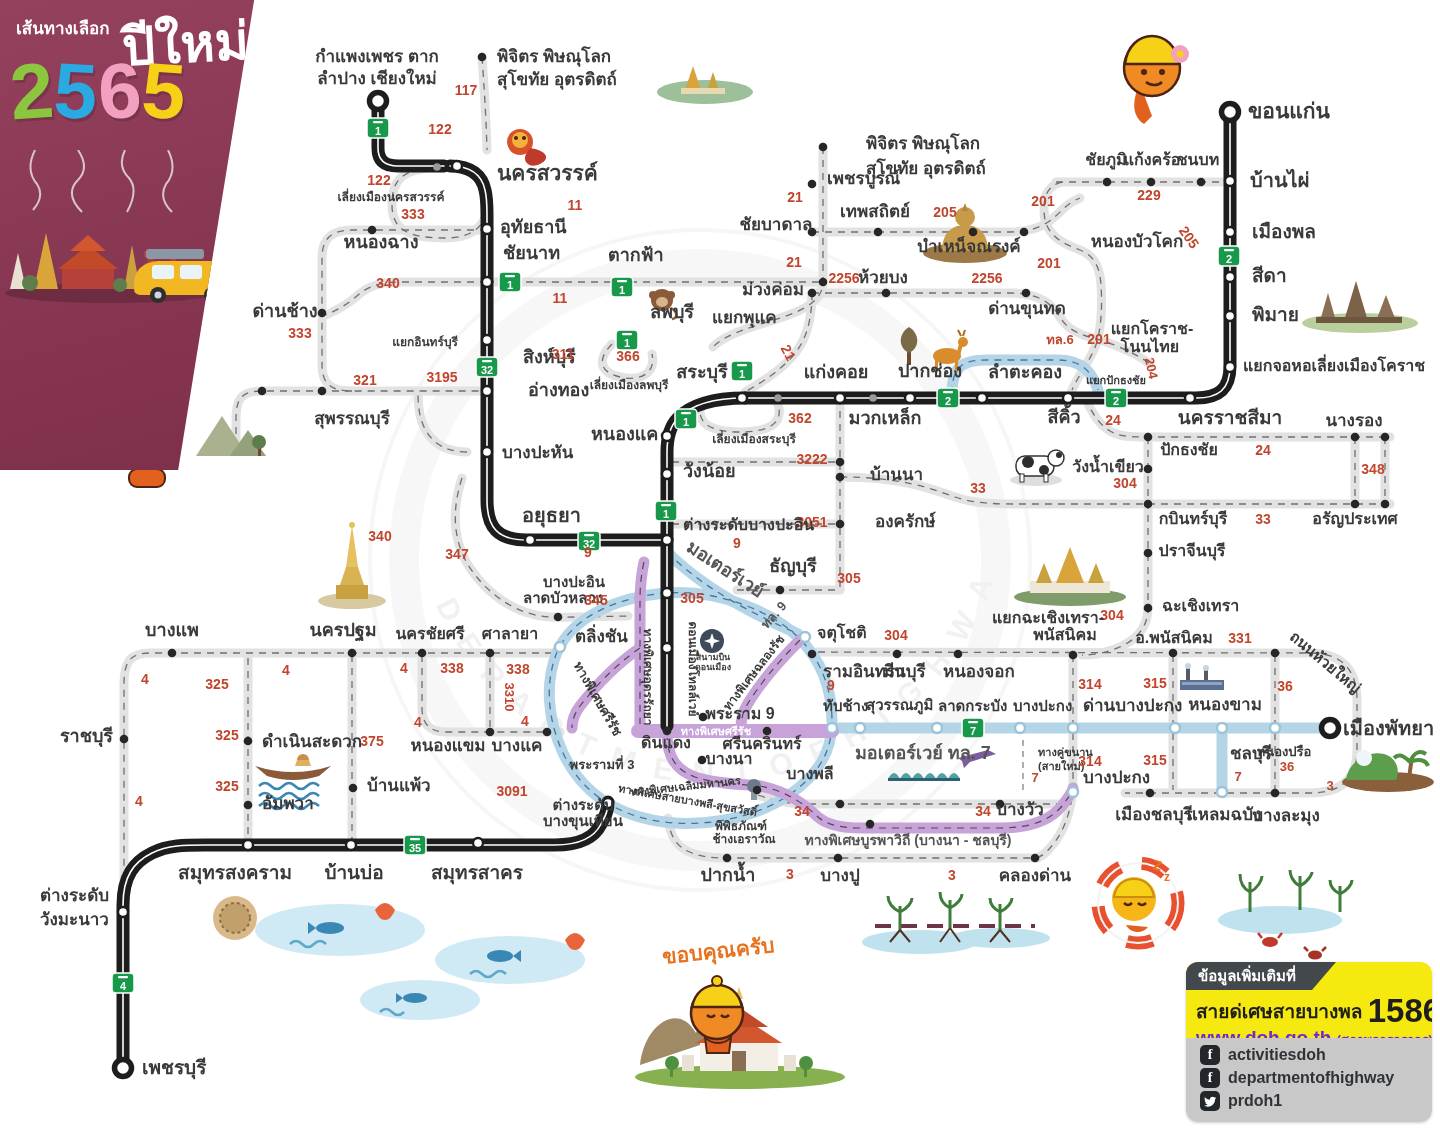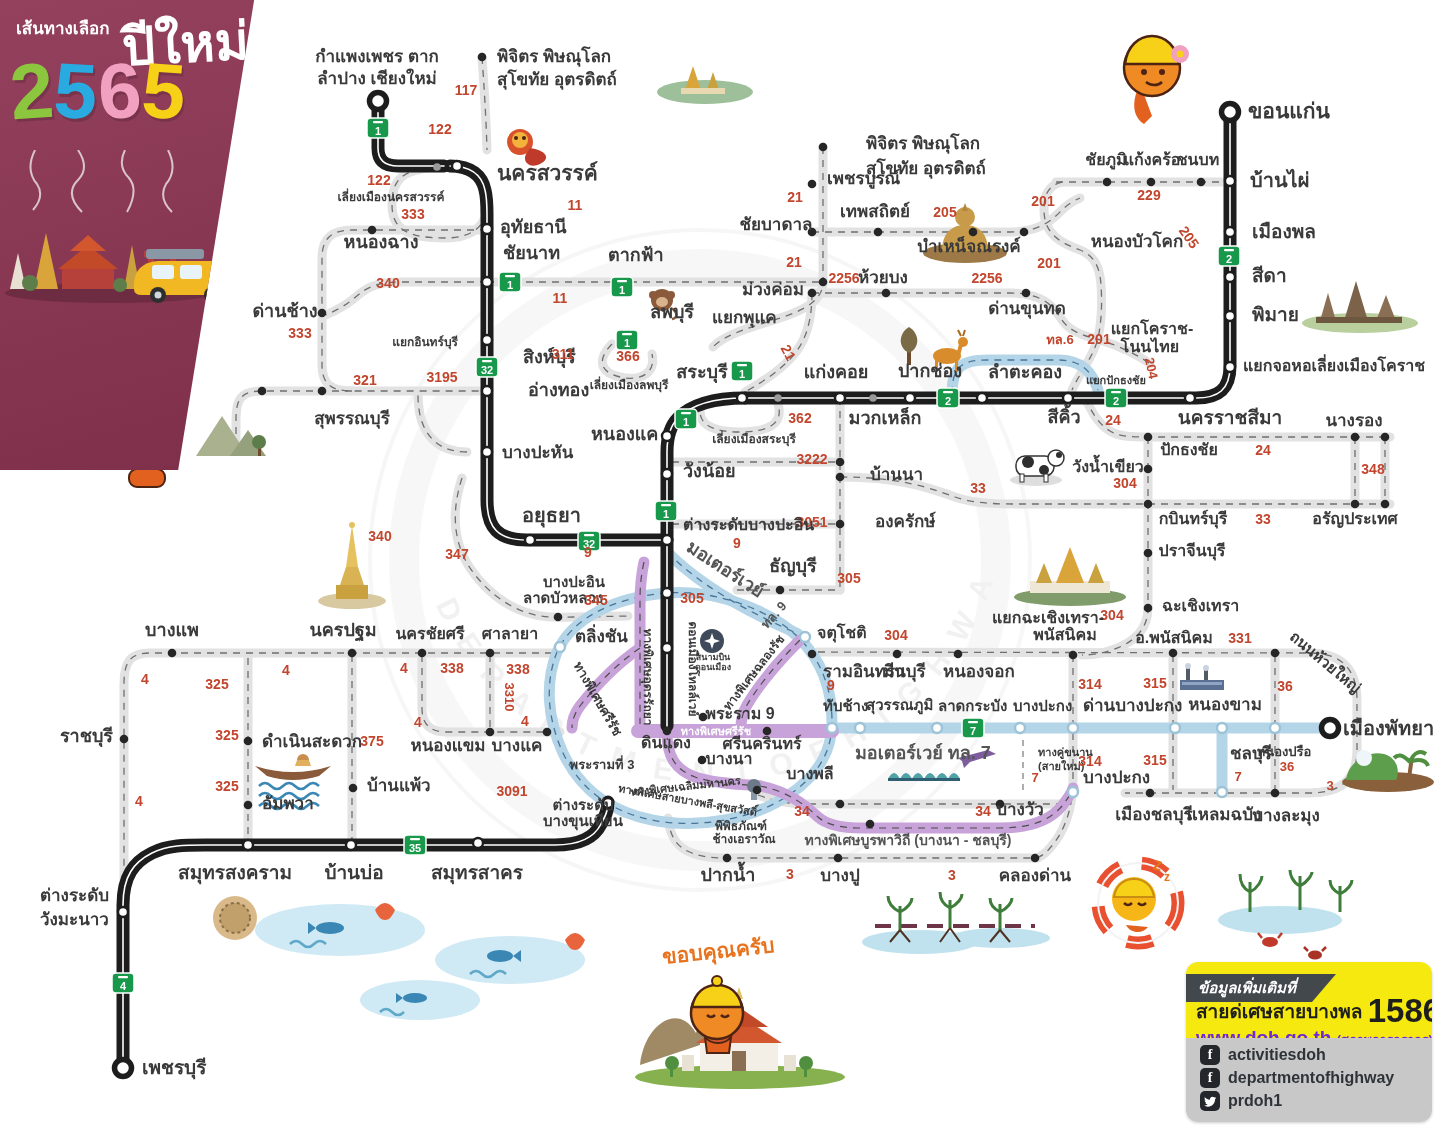--- a/index.html
+++ b/index.html
@@ -32,23 +32,23 @@
   .bl{font-size:78px;font-weight:800;display:inline-block;line-height:1;margin-right:-4px;
       text-shadow:2px 3px 0 rgba(0,0,0,.15);transform:rotate(-4deg);}
   .bl0{color:#8cc63e}.bl1{color:#29abe2;transform:rotate(3deg)}
   .bl2{color:#f2a0c0;transform:rotate(-3deg)}.bl3{color:#f7d117;transform:rotate(4deg)}
   .b-strings,.b-temple,.b-van{position:absolute;left:0;}
   .b-strings{top:150px}.b-temple{top:205px}.b-van{top:245px;left:128px}
   
   #infobox{position:absolute;left:1186px;top:962px;width:246px;height:160px;border-radius:12px;overflow:hidden;box-shadow:0 1px 3px rgba(0,0,0,.2);}
   .ib-yellow{position:absolute;left:0;top:0;width:100%;height:76px;background:#f6e90f;}
   .ib-gray{position:absolute;left:0;top:76px;width:100%;height:84px;background:#c8c8c8;padding-top:4px;box-sizing:border-box;}
-  .ib-tab{position:absolute;left:0;top:12px;width:138px;height:28px;background:#43484d;color:#fff;
+  .ib-tab{position:absolute;left:0;top:0;width:138px;height:28px;background:#43484d;color:#fff;
     font-size:15px;font-weight:700;line-height:28px;padding-left:12px;
-    clip-path:polygon(0 0,100% 0,84% 100%,0 100%);z-index:3;font-style:italic;}
+    clip-path:polygon(0 0,100% 0,84% 100%,0 100%);z-index:3;}
   .ib-line1{position:absolute;left:10px;top:30px;font-size:19px;font-weight:800;color:#1e1e1e;white-space:nowrap;}
   .ib-num{font-size:33px;font-weight:800;vertical-align:-4px;}
   .ib-line2{position:absolute;left:10px;top:65px;font-size:19px;font-weight:800;color:#6d28d9;white-space:nowrap;}
   .ib-sub{font-size:12.5px;}
   .ib-row{display:flex;align-items:center;gap:8px;margin:3px 0 3px 14px;font-size:16px;font-weight:700;color:#2f3338;}
   .ib-ic{width:20px;height:20px;border-radius:5px;background:#23272b;color:#fff;display:inline-flex;
     align-items:center;justify-content:center;font-size:14px;font-weight:800;font-family:"Liberation Serif",serif;}
 </style>
 </head>
 <body>

